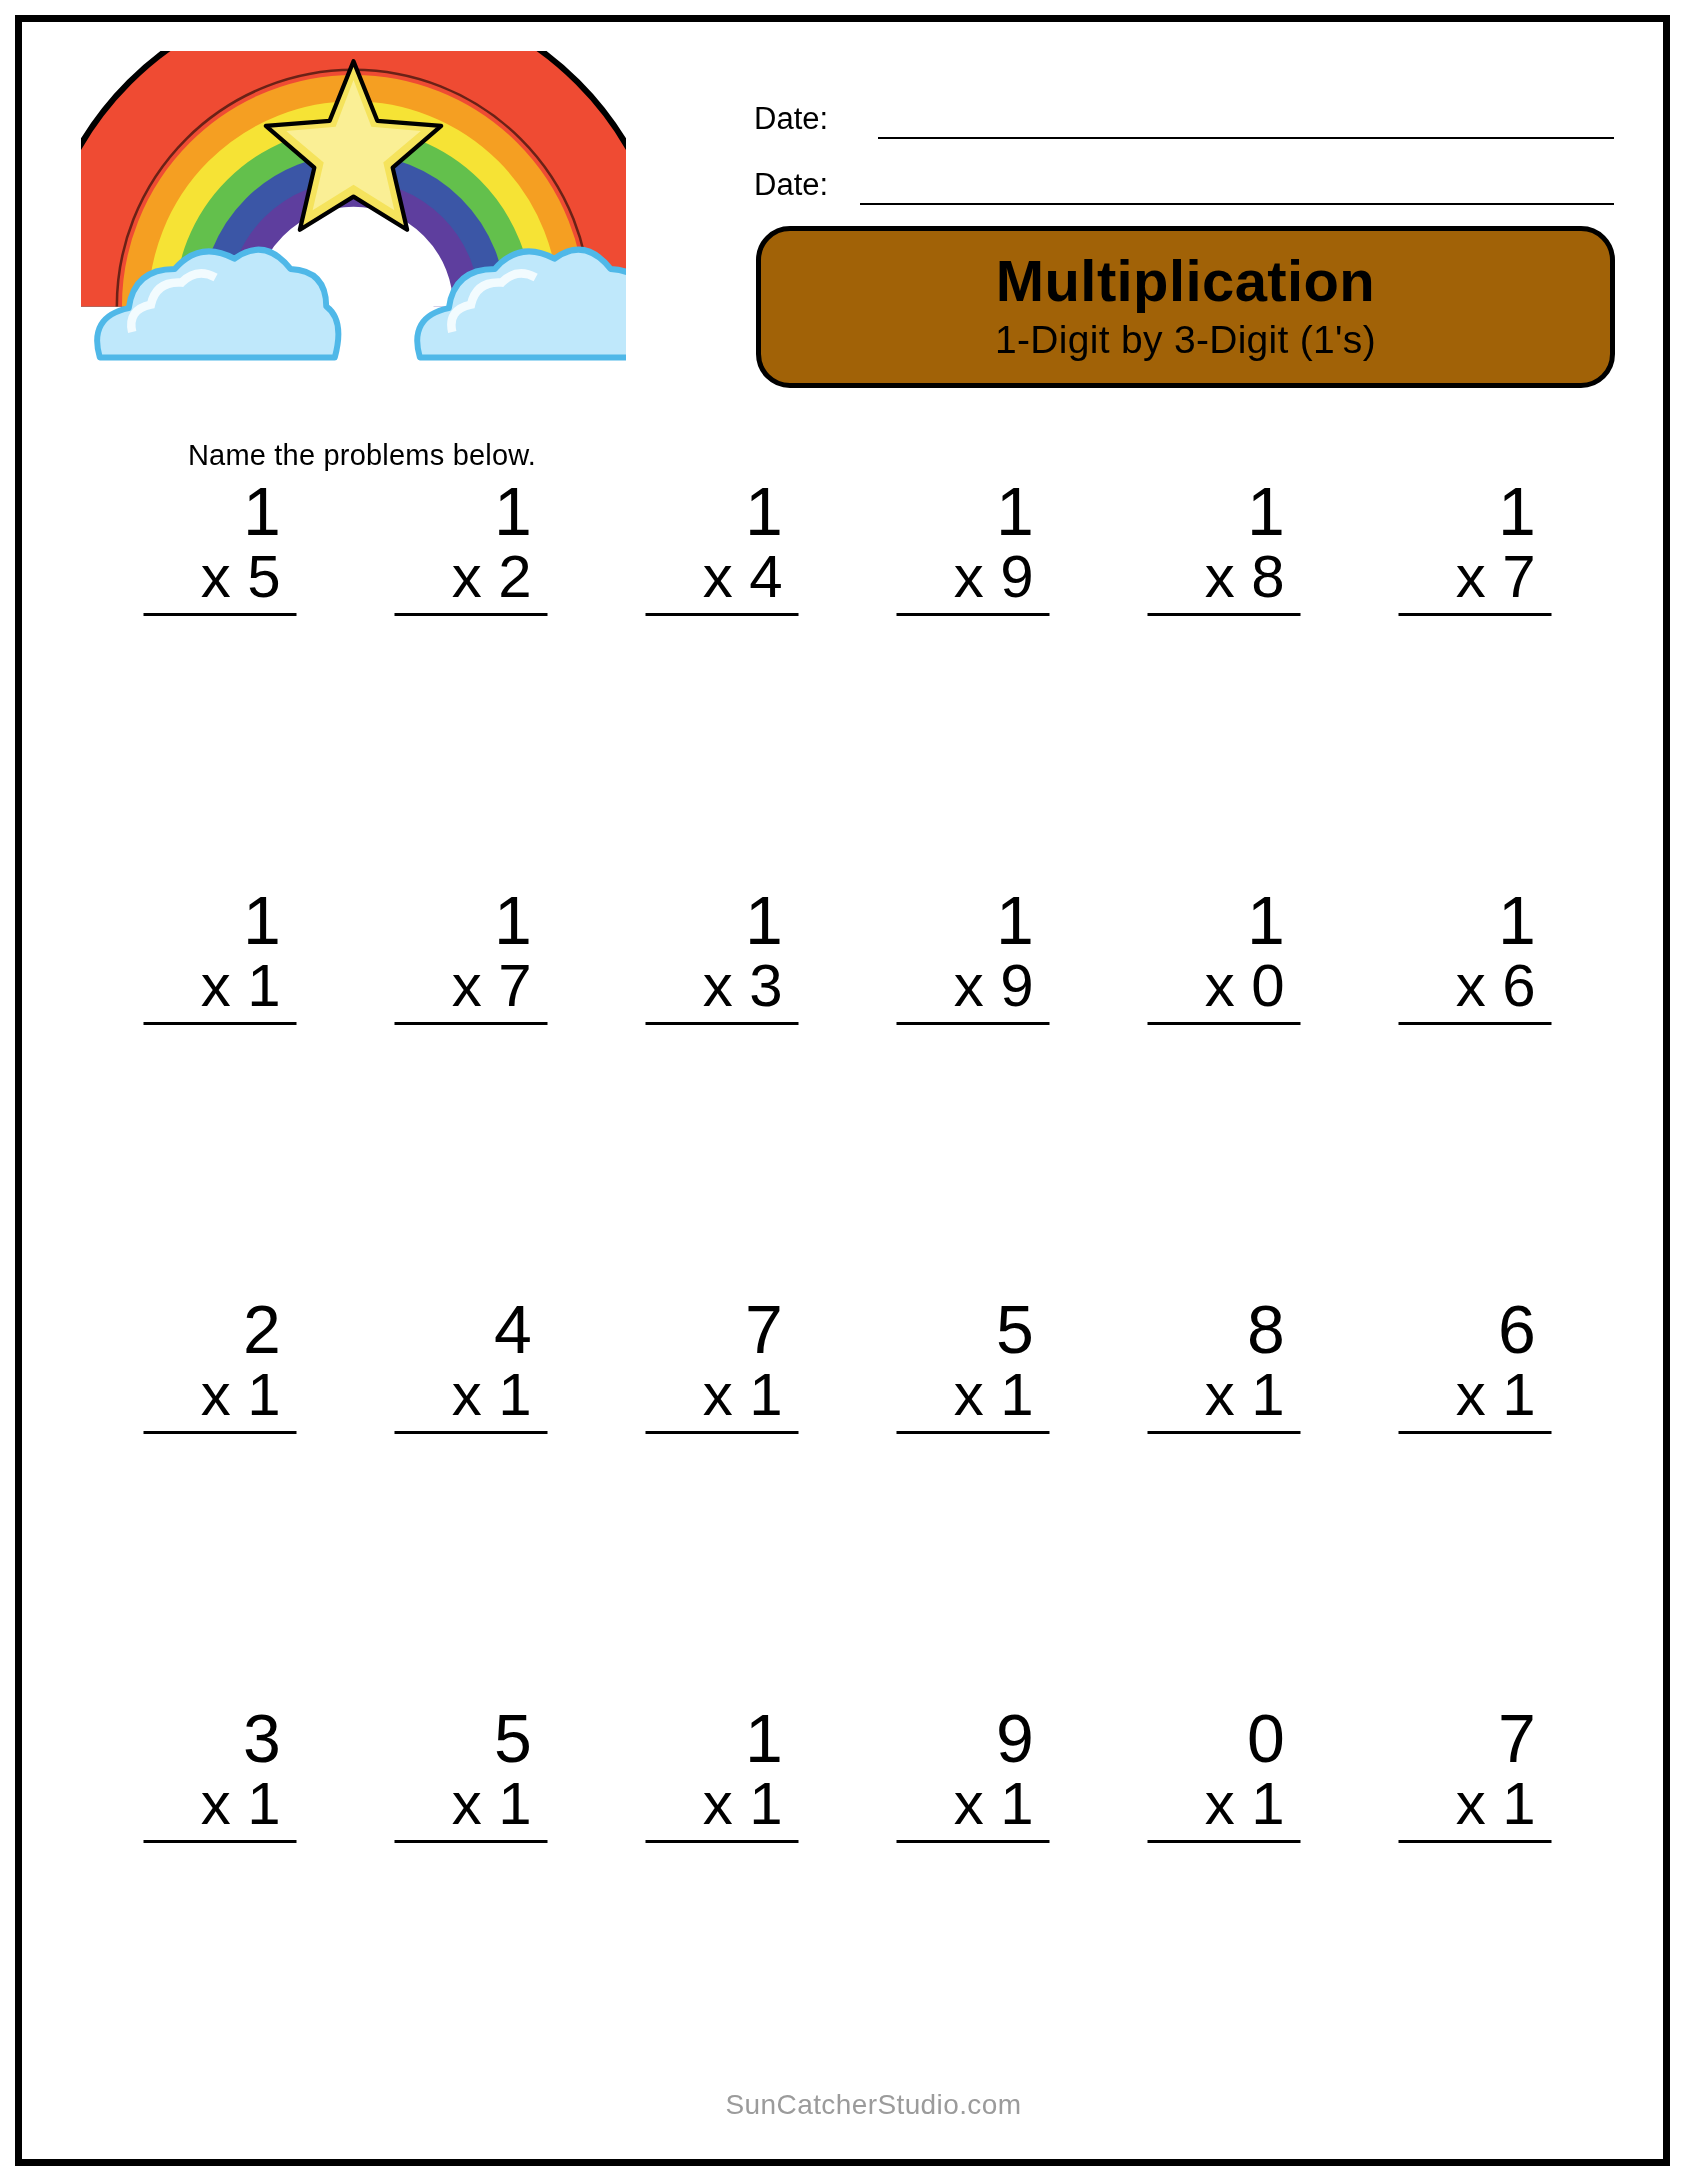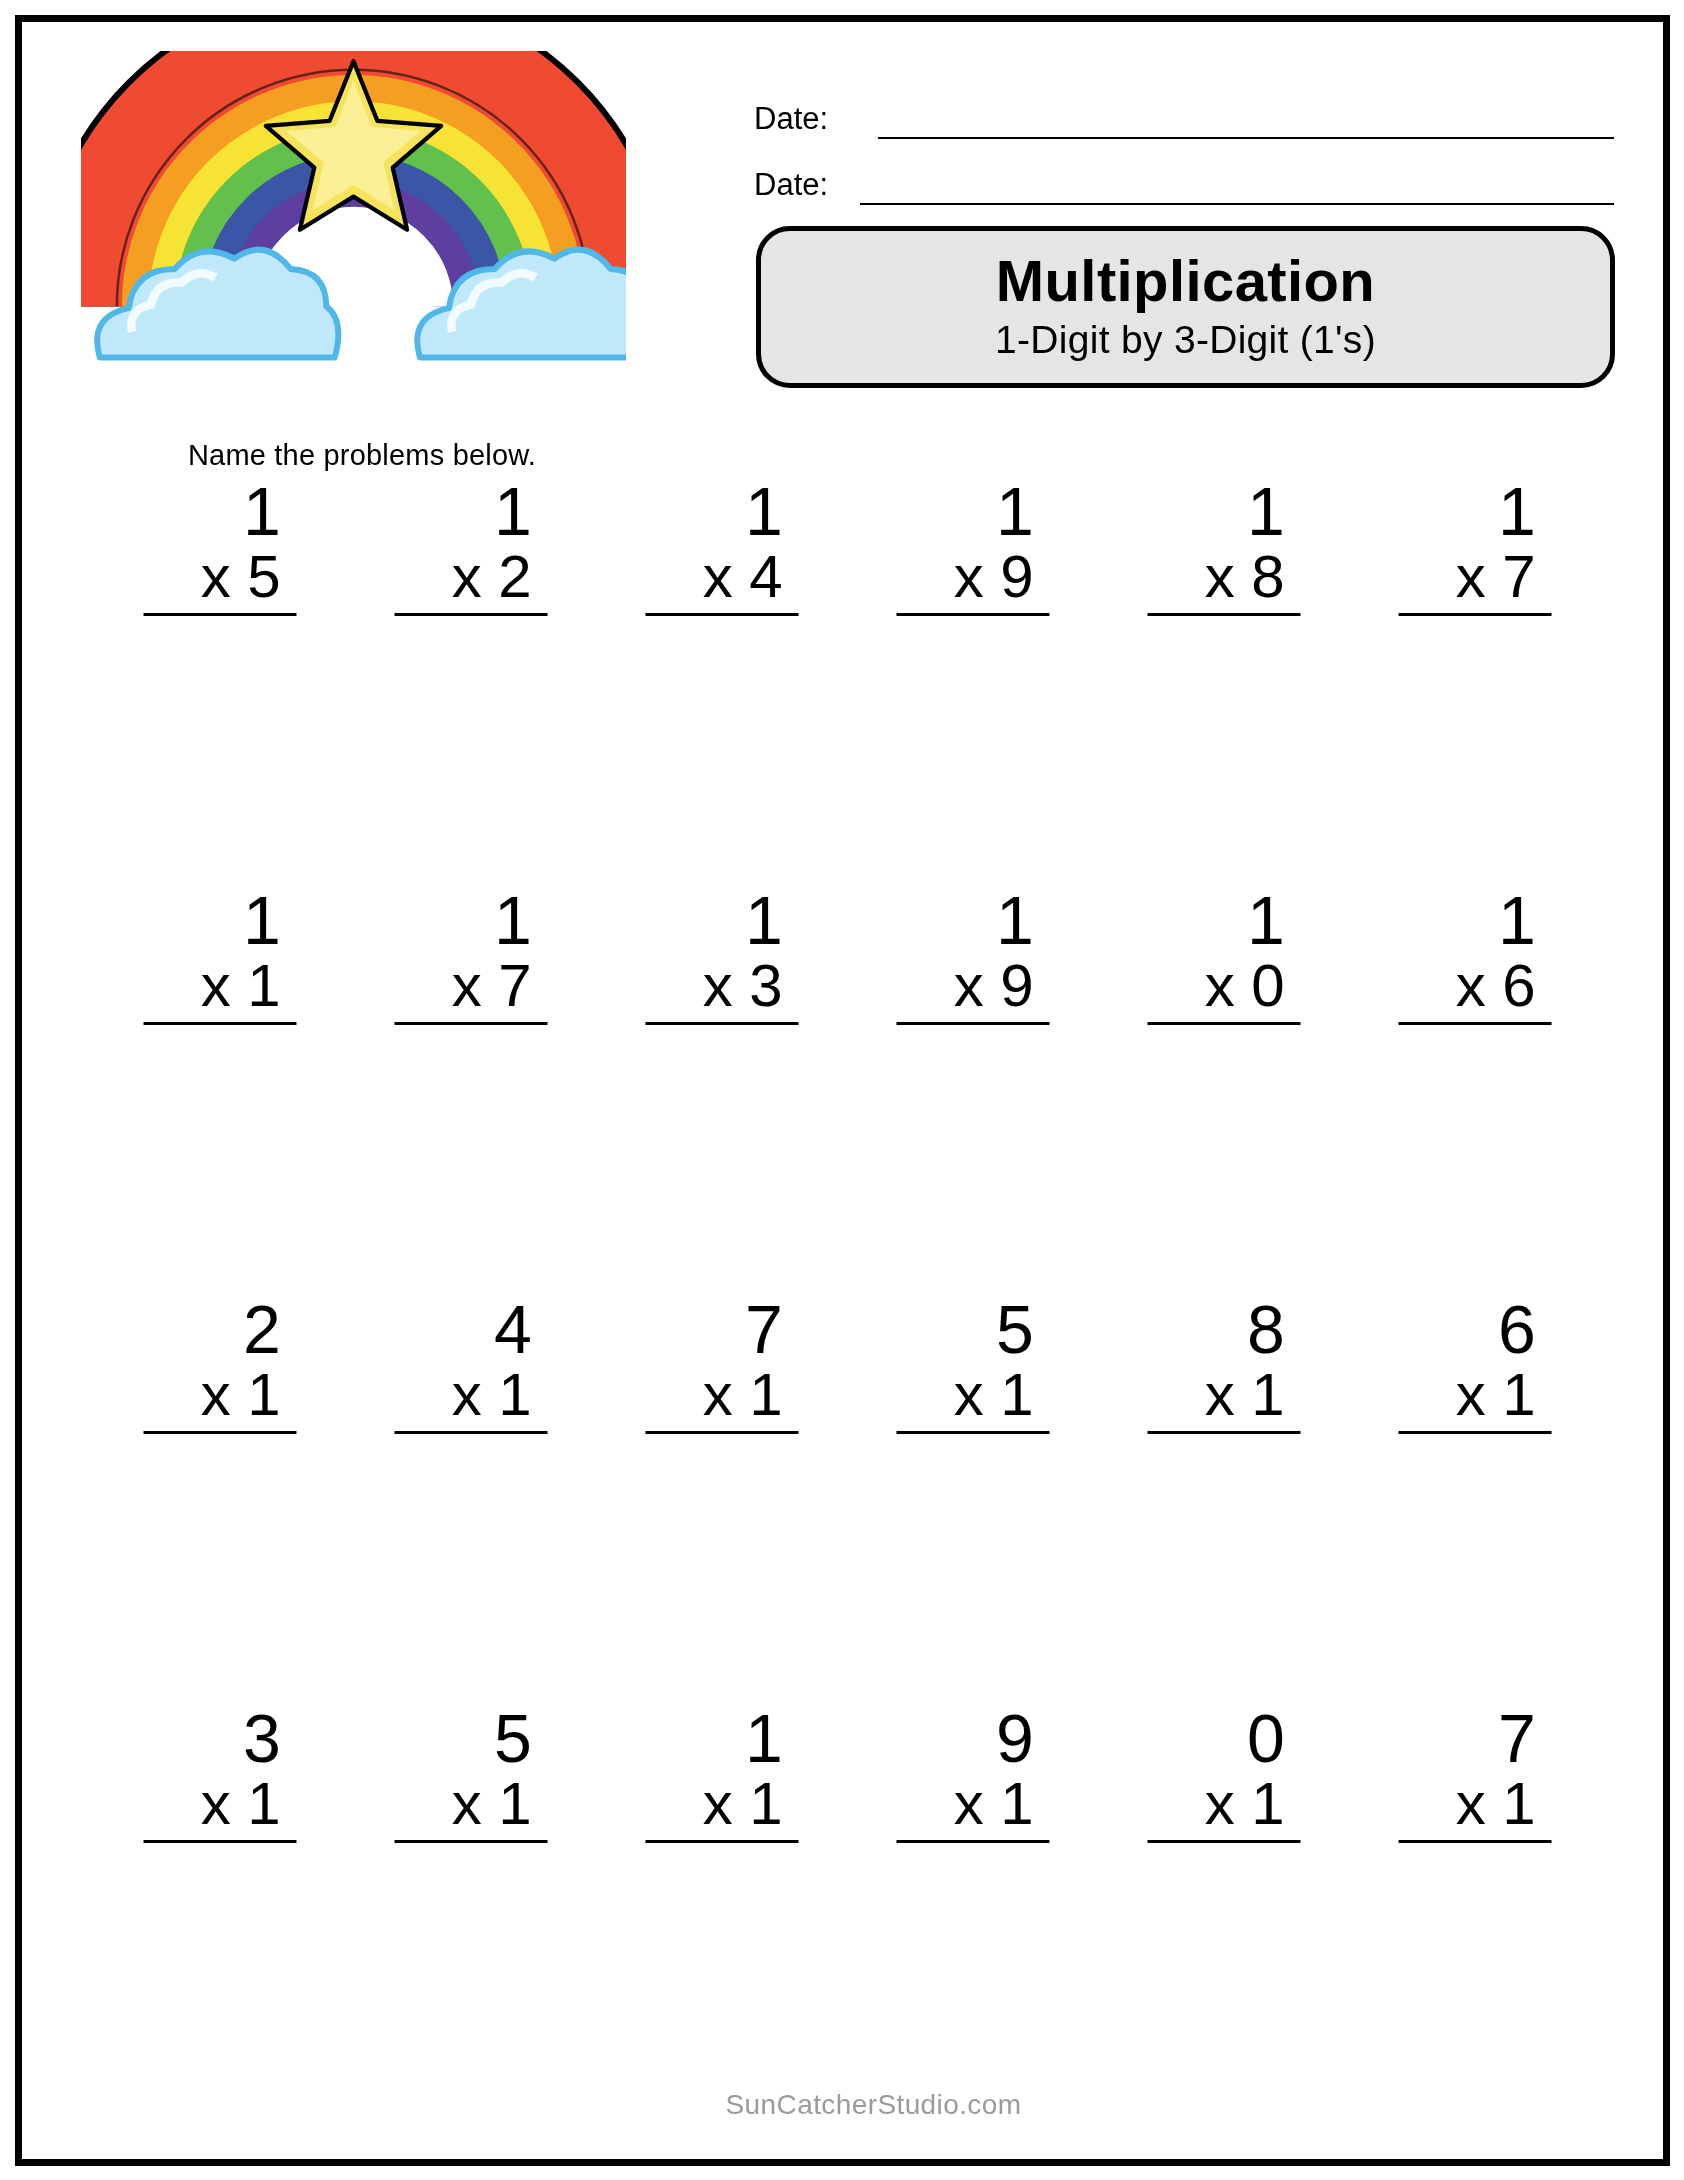--- a/index.html
+++ b/index.html
@@ -106,21 +106,21 @@
 
   
   .title-box {
     position: absolute;
     left: 675px;
     top: 175px;
     width: 859px;
     height: 162px;
     border: 5.1px solid #000000;
     border-radius: 34px;
-    background: #e5e5e5;
+    background: #a16207;
     box-sizing: border-box;
     display: flex;
     flex-direction: column;
     align-items: center;
     justify-content: center;
   }
   .title-main {
     font-size: 58px;
     font-weight: bold;
     color: #000000;

